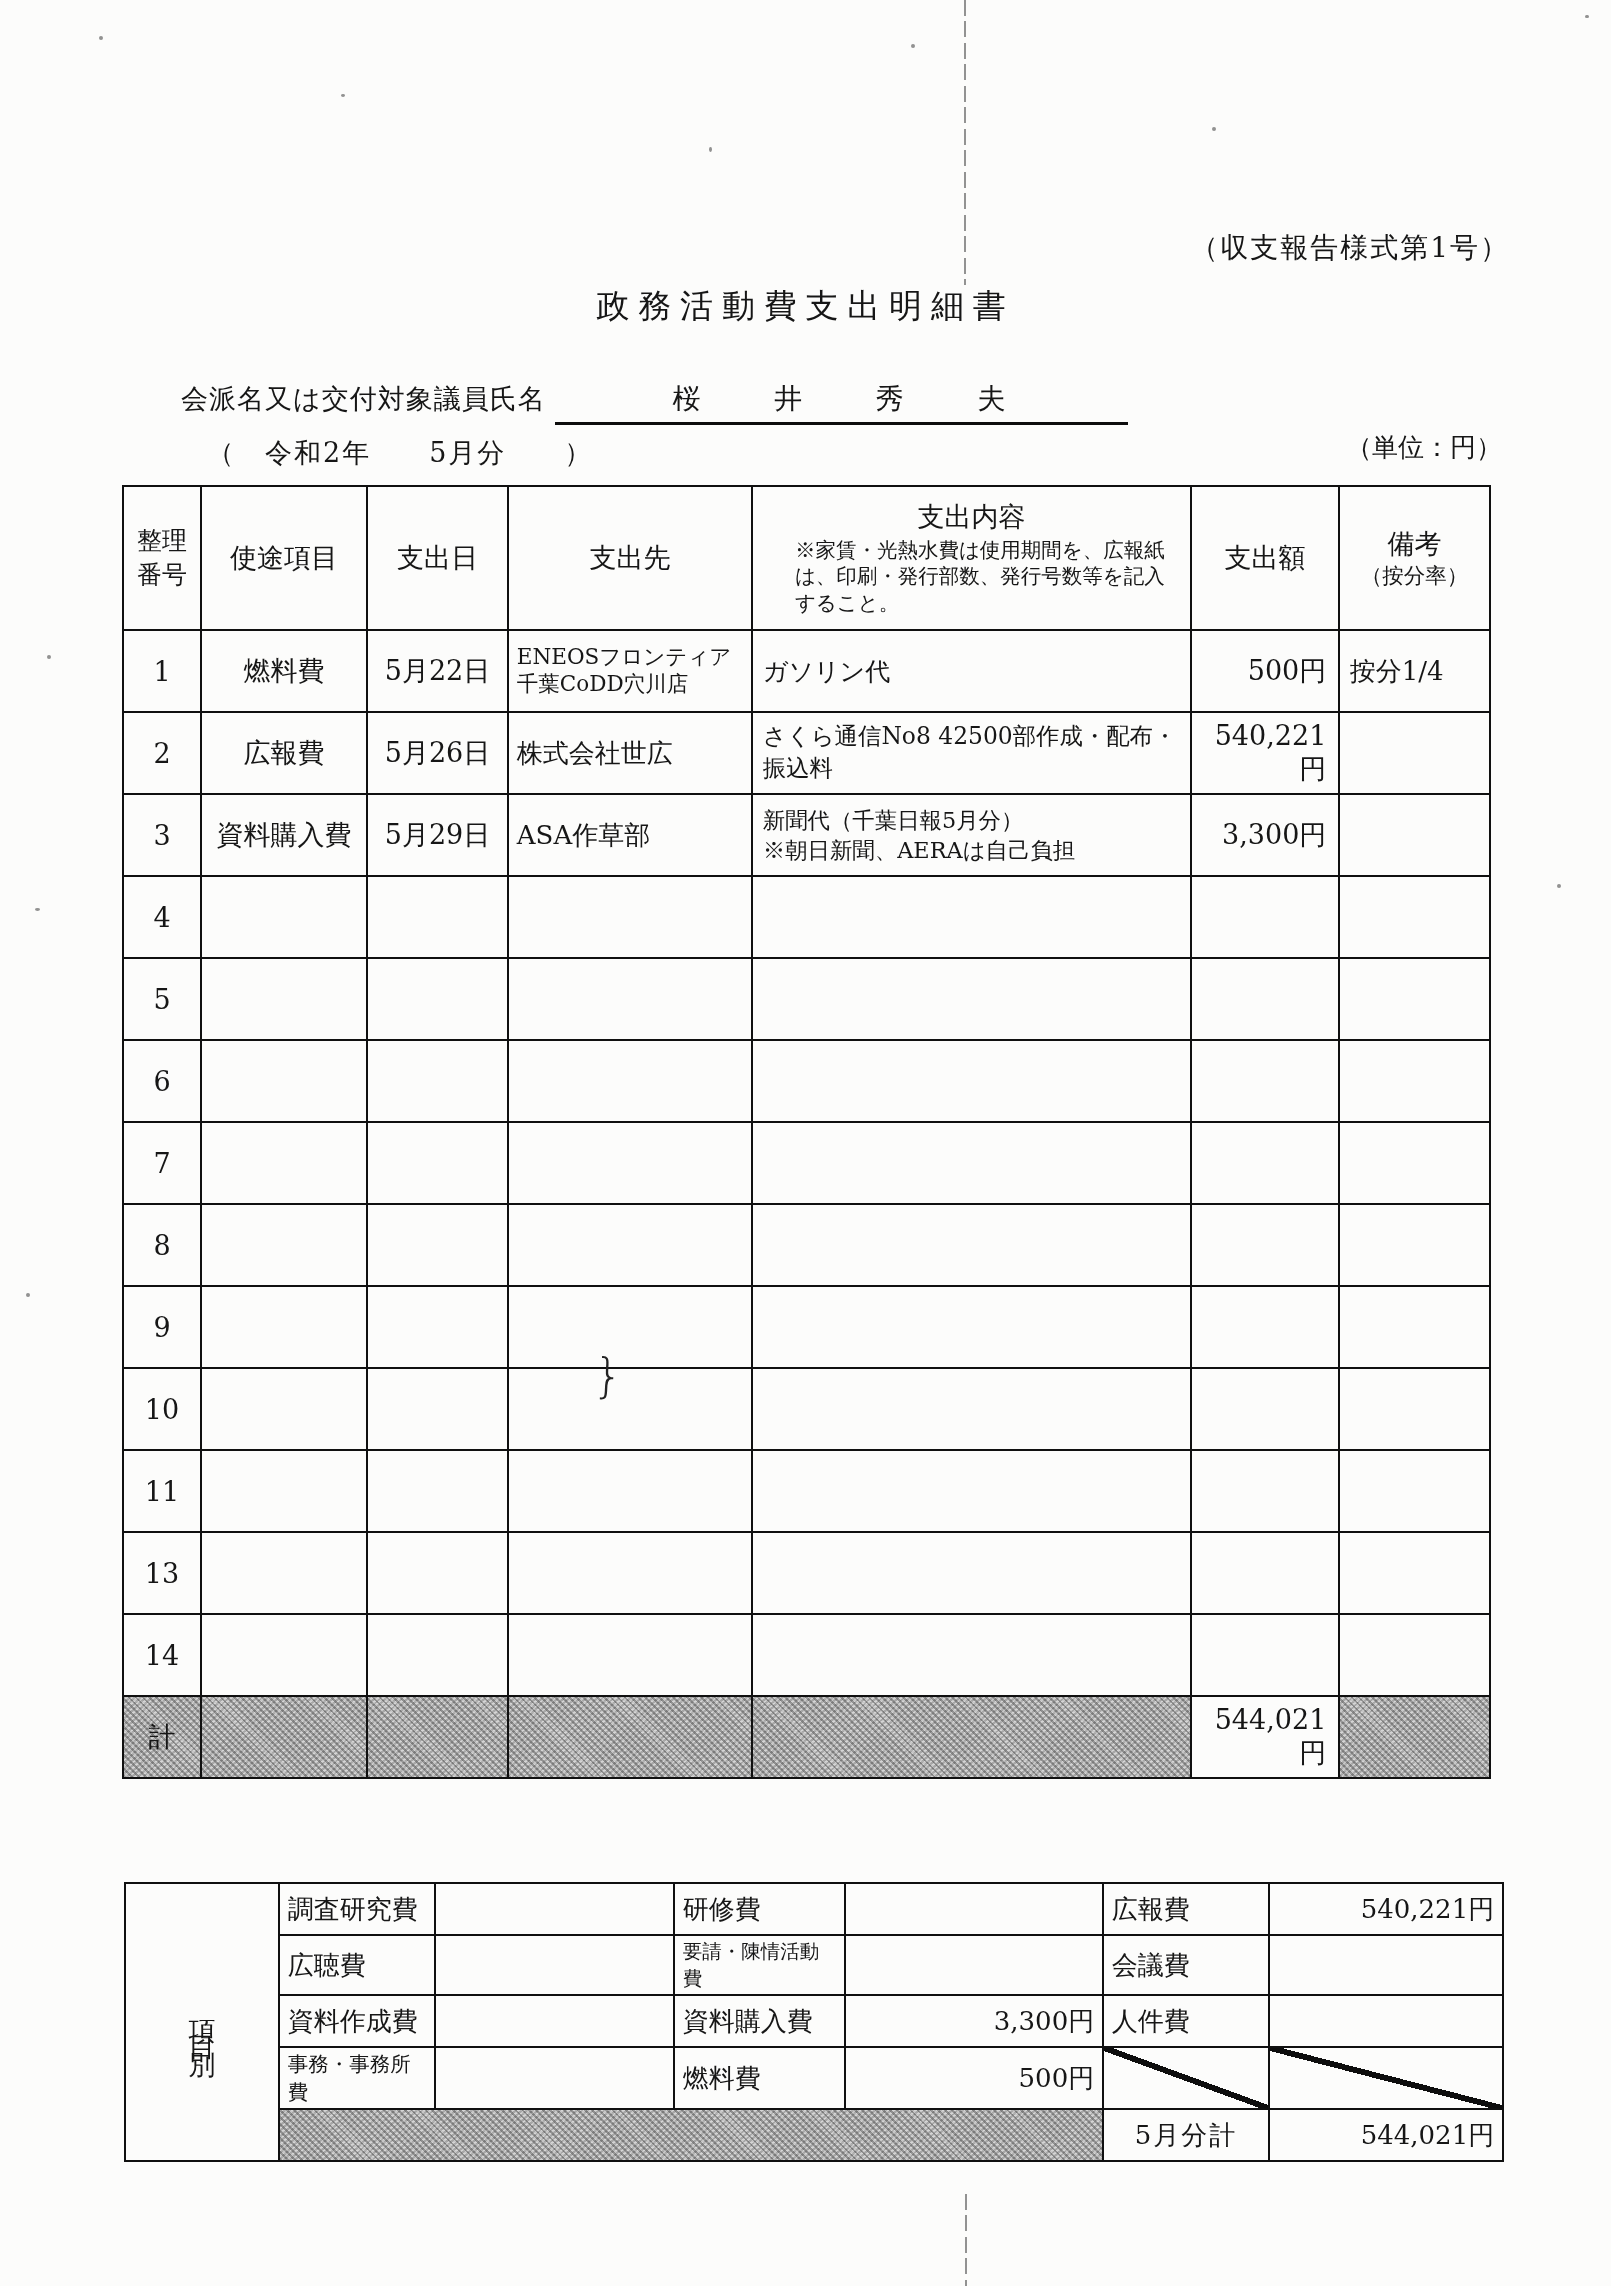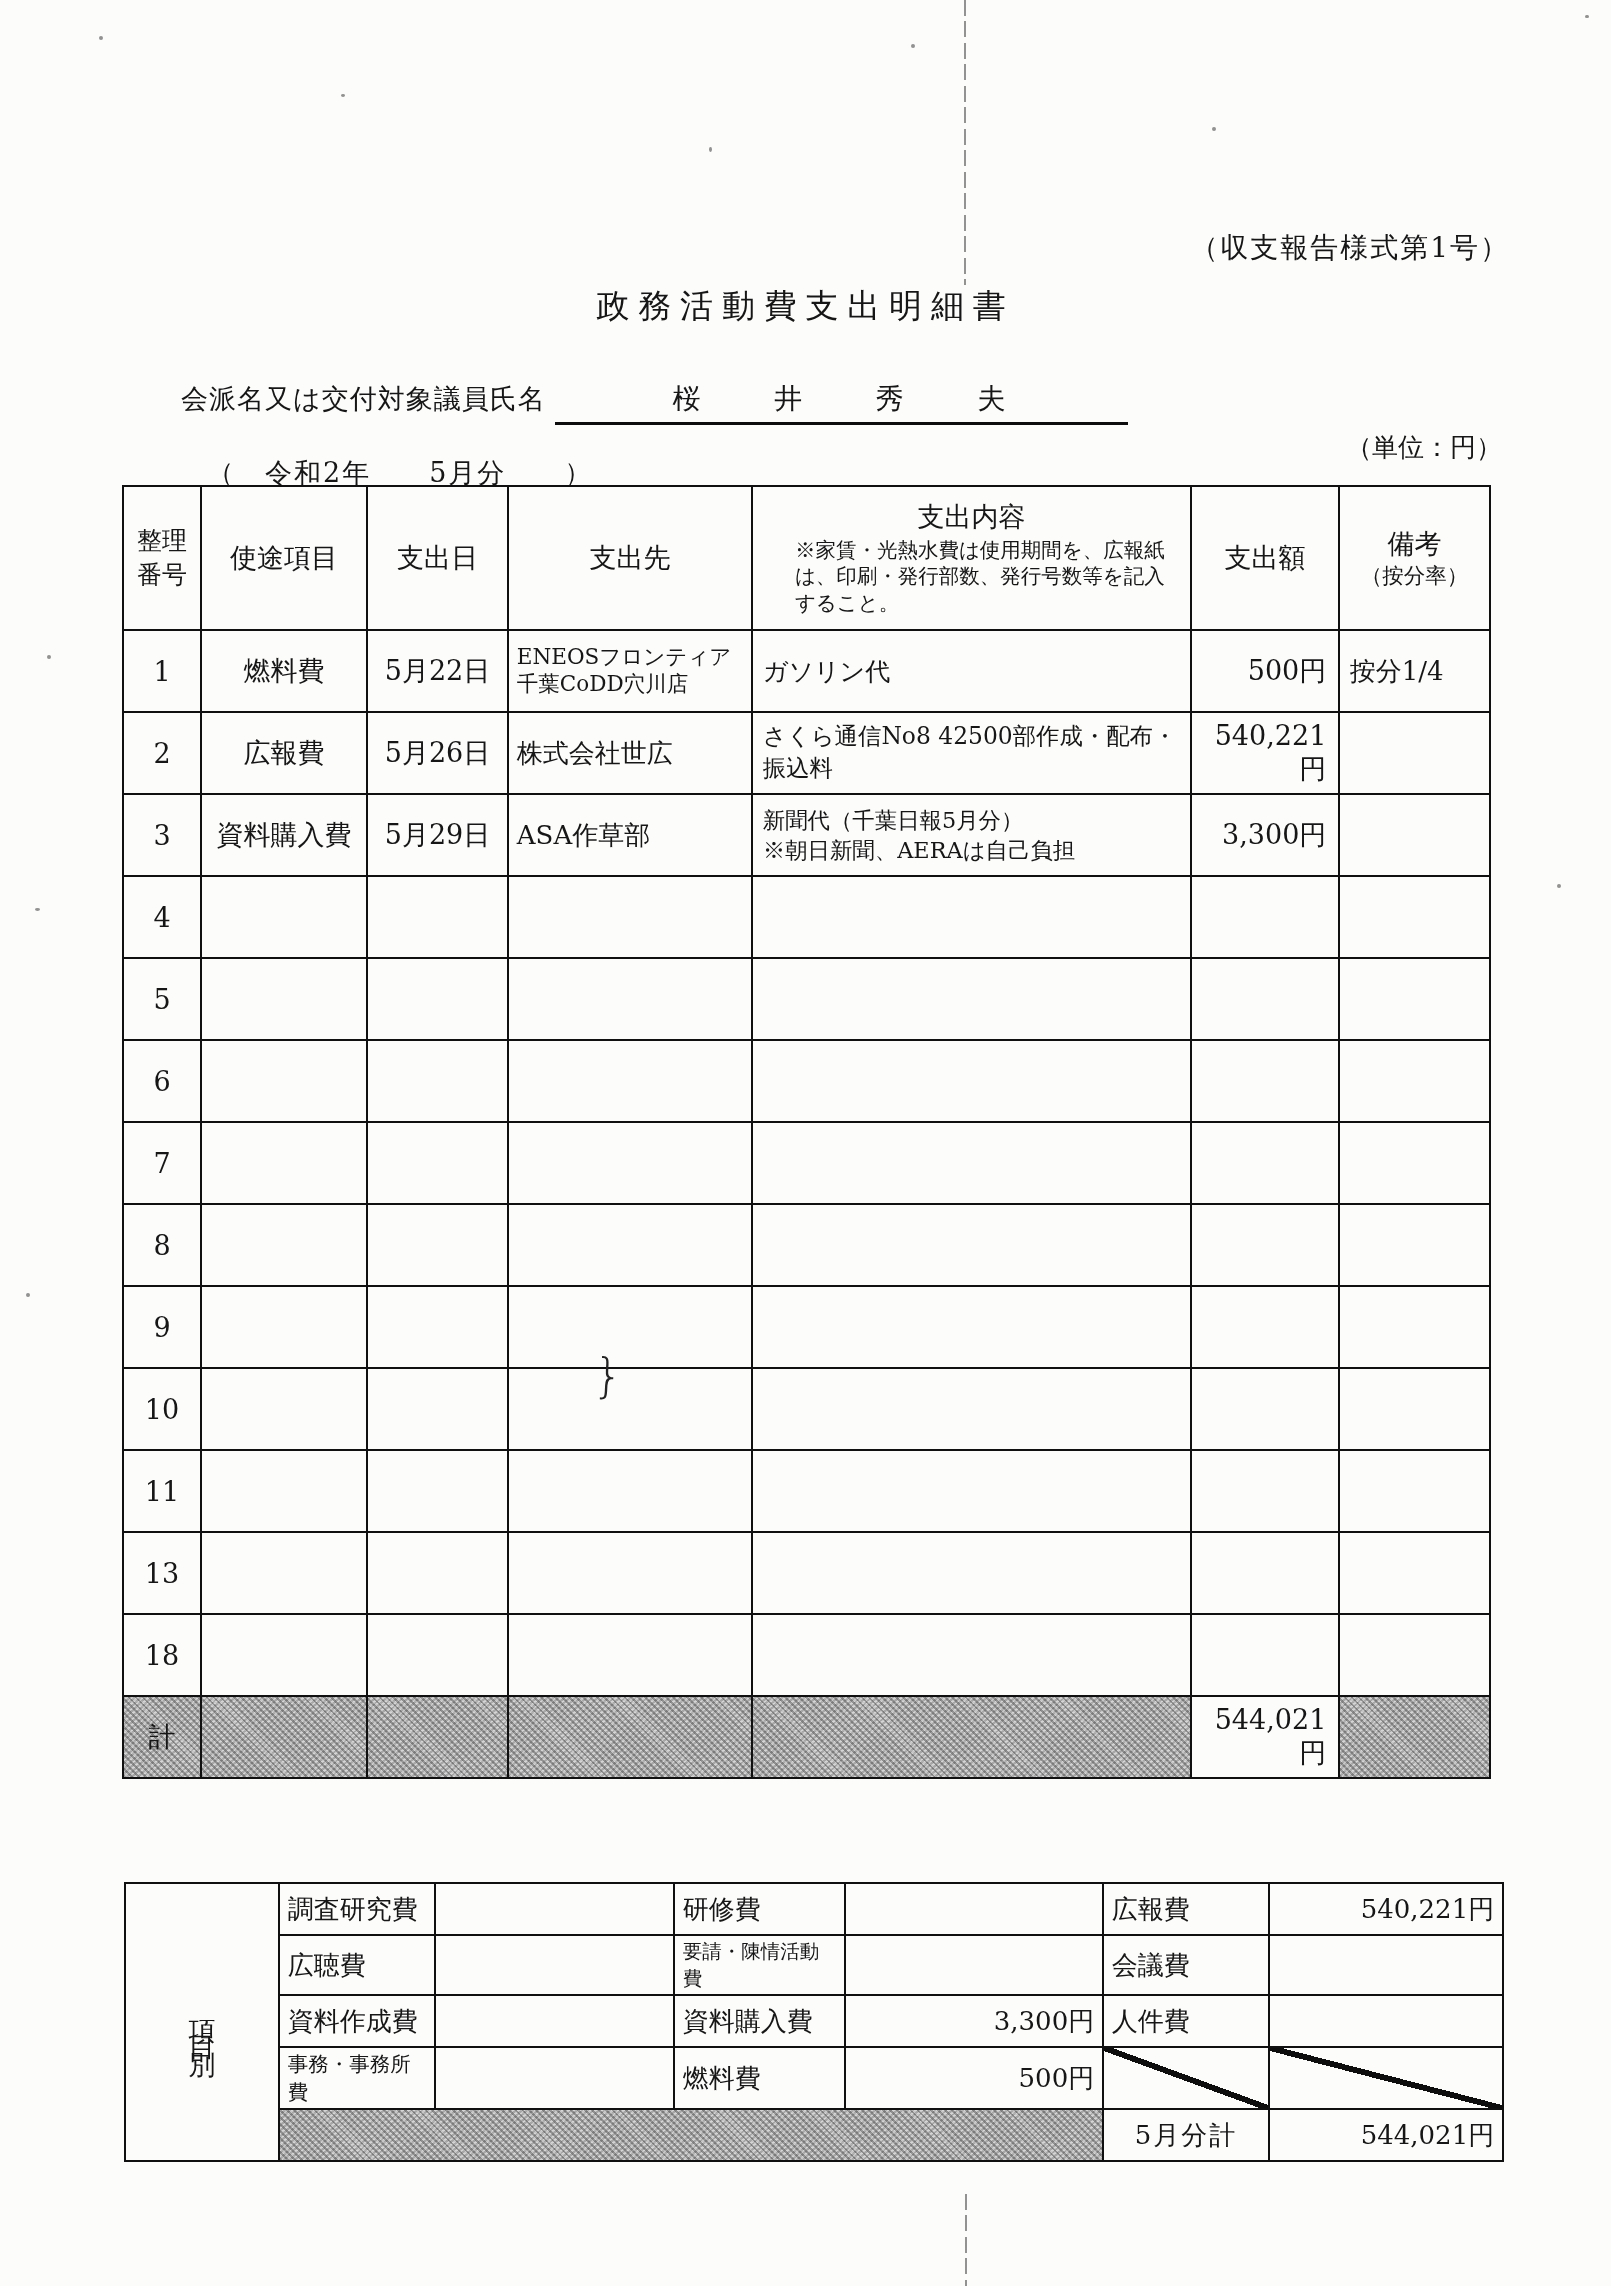--- a/index.html
+++ b/index.html
@@ -12,21 +12,21 @@
   }
   
   .form-code{position:absolute;top:229px;right:101px;font-size:28px;letter-spacing:2px;}
   .doc-title{position:absolute;top:284px;left:0;width:1611px;text-align:center;font-size:33px;letter-spacing:8.8px;}
   .name-line{position:absolute;top:380px;left:181px;font-size:27px;white-space:nowrap;}
   .name-label{letter-spacing:1px;}
   .name-value{
     display:inline-block;width:573px;margin-left:9.8px;padding-bottom:3.9px;
     border-bottom:3.9px solid #0d0d0d;text-align:center;font-size:28px;letter-spacing:5.9px;
   }
-  .period-line{position:absolute;top:455px;left:207px;font-size:27px;letter-spacing:2px;}
+  .period-line{position:absolute;top:435px;left:207px;font-size:27px;letter-spacing:2px;}
   .unit-note{position:absolute;top:430px;right:109px;font-size:26px;}
 
   
   .main-table{
     position:absolute;left:122px;top:485px;
     border-collapse:collapse;table-layout:fixed;width:1367px;
     font-size:27px;
   }
   .main-table td{border:2px solid #101010;padding:2px 5.9px;overflow:hidden;vertical-align:middle;}
   .main-table{border:2.9px solid #101010;}
@@ -259,21 +259,21 @@
       <tr class="body-row">
     <td class="c-no">13</td>
     <td class="c-cat"></td>
     <td class="c-date"></td>
     <td class="c-payee"></td>
     <td class="c-detail"></td>
     <td class="c-amount"></td>
     <td class="c-remarks"></td>
   </tr>
       <tr class="body-row">
-    <td class="c-no">18</td>
+    <td class="c-no">14</td>
     <td class="c-cat"></td>
     <td class="c-date"></td>
     <td class="c-payee"></td>
     <td class="c-detail"></td>
     <td class="c-amount"></td>
     <td class="c-remarks"></td>
   </tr>
       <tr class="total-row" id="total-row">
       <td class="total-label shaded">計</td>
       <td class="shaded"></td>

